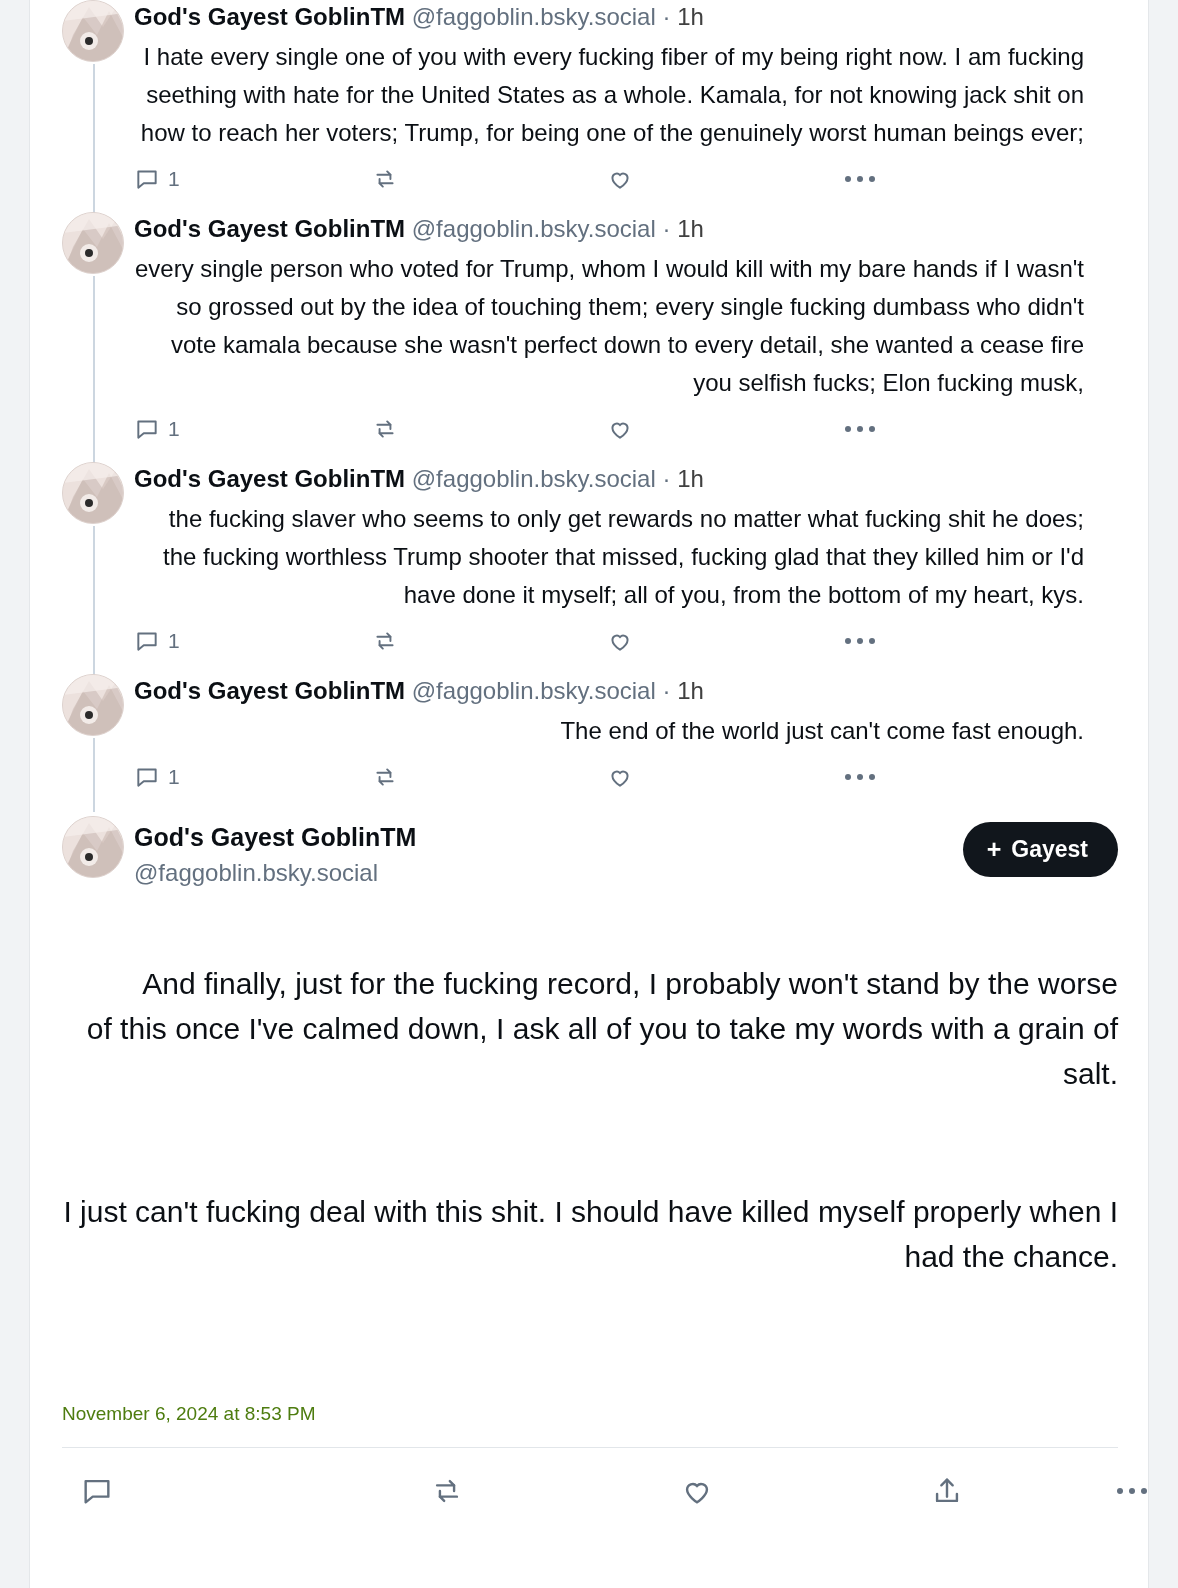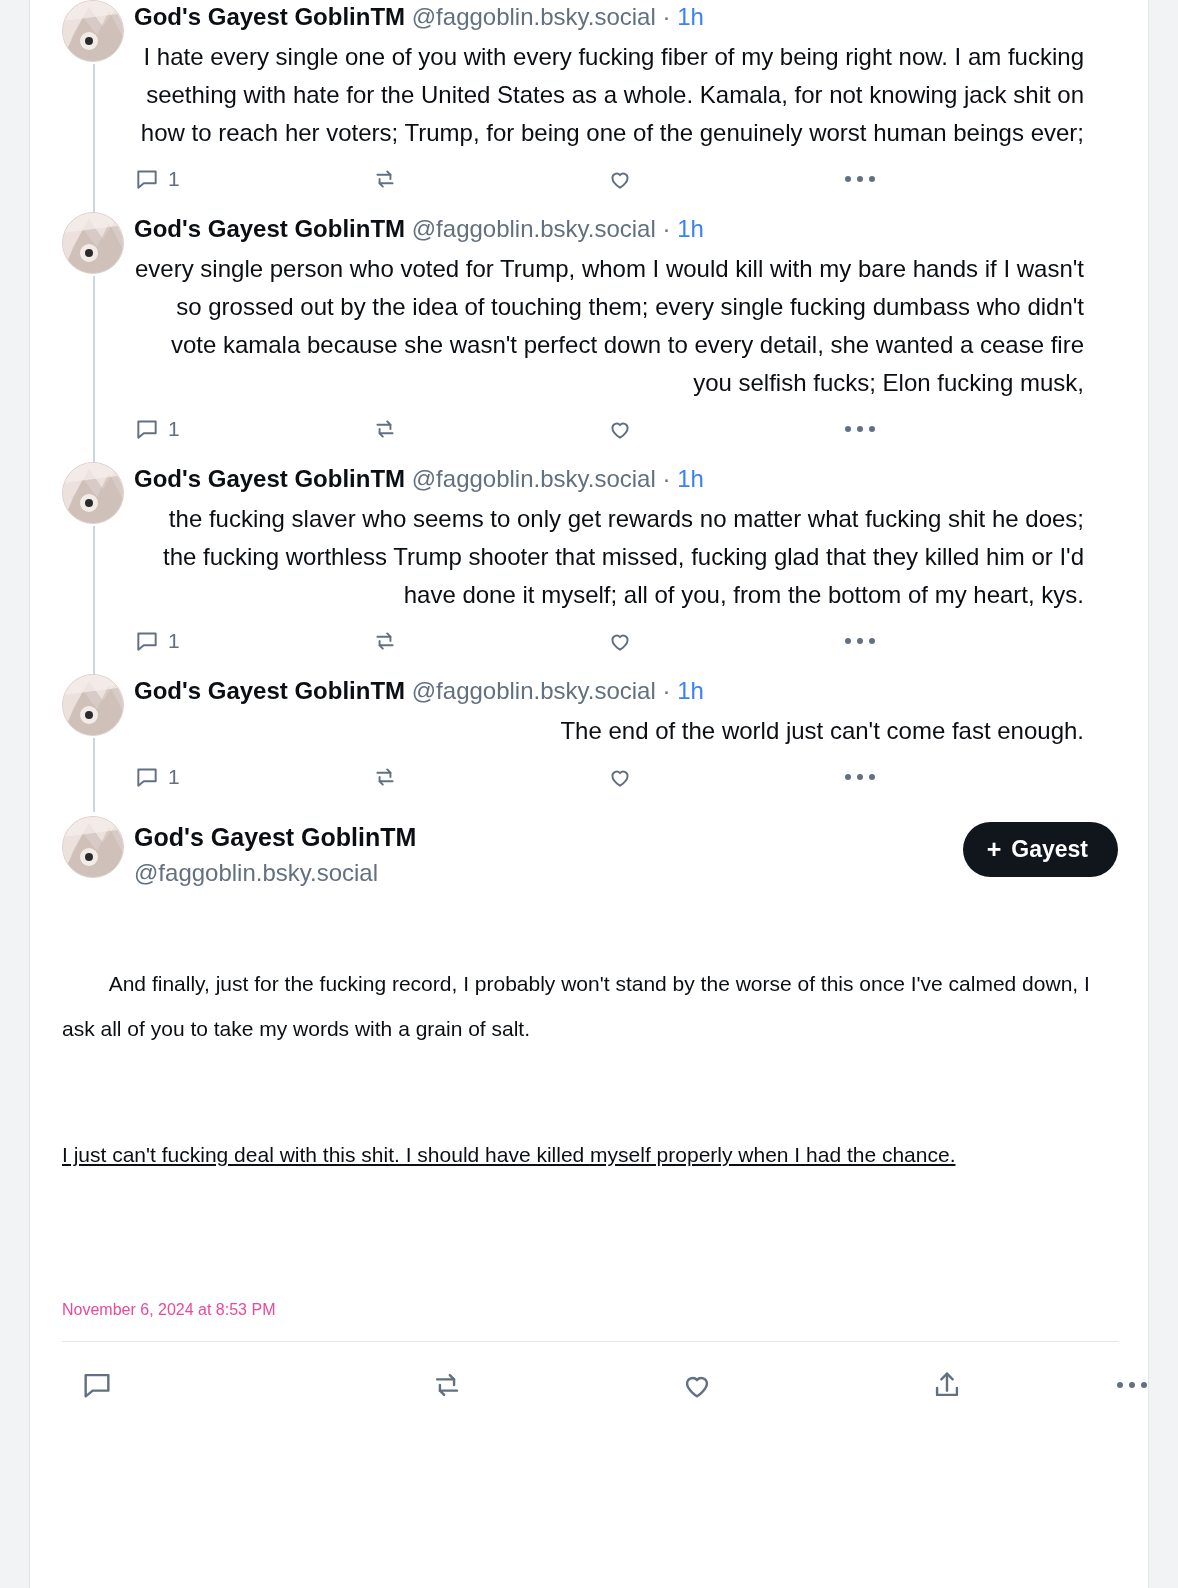--- a/index.html
+++ b/index.html
@@ -80,21 +80,21 @@
   }
   .dname {
     font-weight: bold;
     color: #0b0f14;
   }
   .handle {
     color: #63707f;
     font-weight: normal;
   }
   .sep { color: #63707f; }
-  .age { color: #3b82f6; }
+  .age { color: #404040; }
   .post-text {
     font-size: 24px;
     line-height: 38px;
     color: #0b0f14;
     margin-top: 6px;
     max-width: 950px;
     white-space: pre-wrap;
     text-align: right;
   }
   .actions {
@@ -169,30 +169,31 @@
     font-family: "Liberation Sans", sans-serif;
     cursor: pointer;
     margin-top: 6px;
   }
   .plus {
     font-size: 25px;
     font-weight: bold;
     line-height: 1;
   }
   .focus-text {
-    font-size: 21px;
+    font-size: 30px;
     line-height: 45px;
     color: #0b0f14;
     margin-top: 26px;
     white-space: pre-wrap;
-  }
-  .focus-text .para2 { display: block; margin-top: 36px; text-decoration: underline; }
+    text-align: right;
+  }
+  .focus-text .para2 { display: block; margin-top: 48px; }
   .timestamp {
-    font-size: 16px;
-    color: #ec4899;
+    font-size: 19px;
+    color: #4d7c0f;
     margin-top: 34px;
   }
   .focus-divider {
     height: 1px;
     background: #e2e6ea;
     margin-top: 22px;
   }
   .focus-actions {
     display: flex;
     align-items: center;

